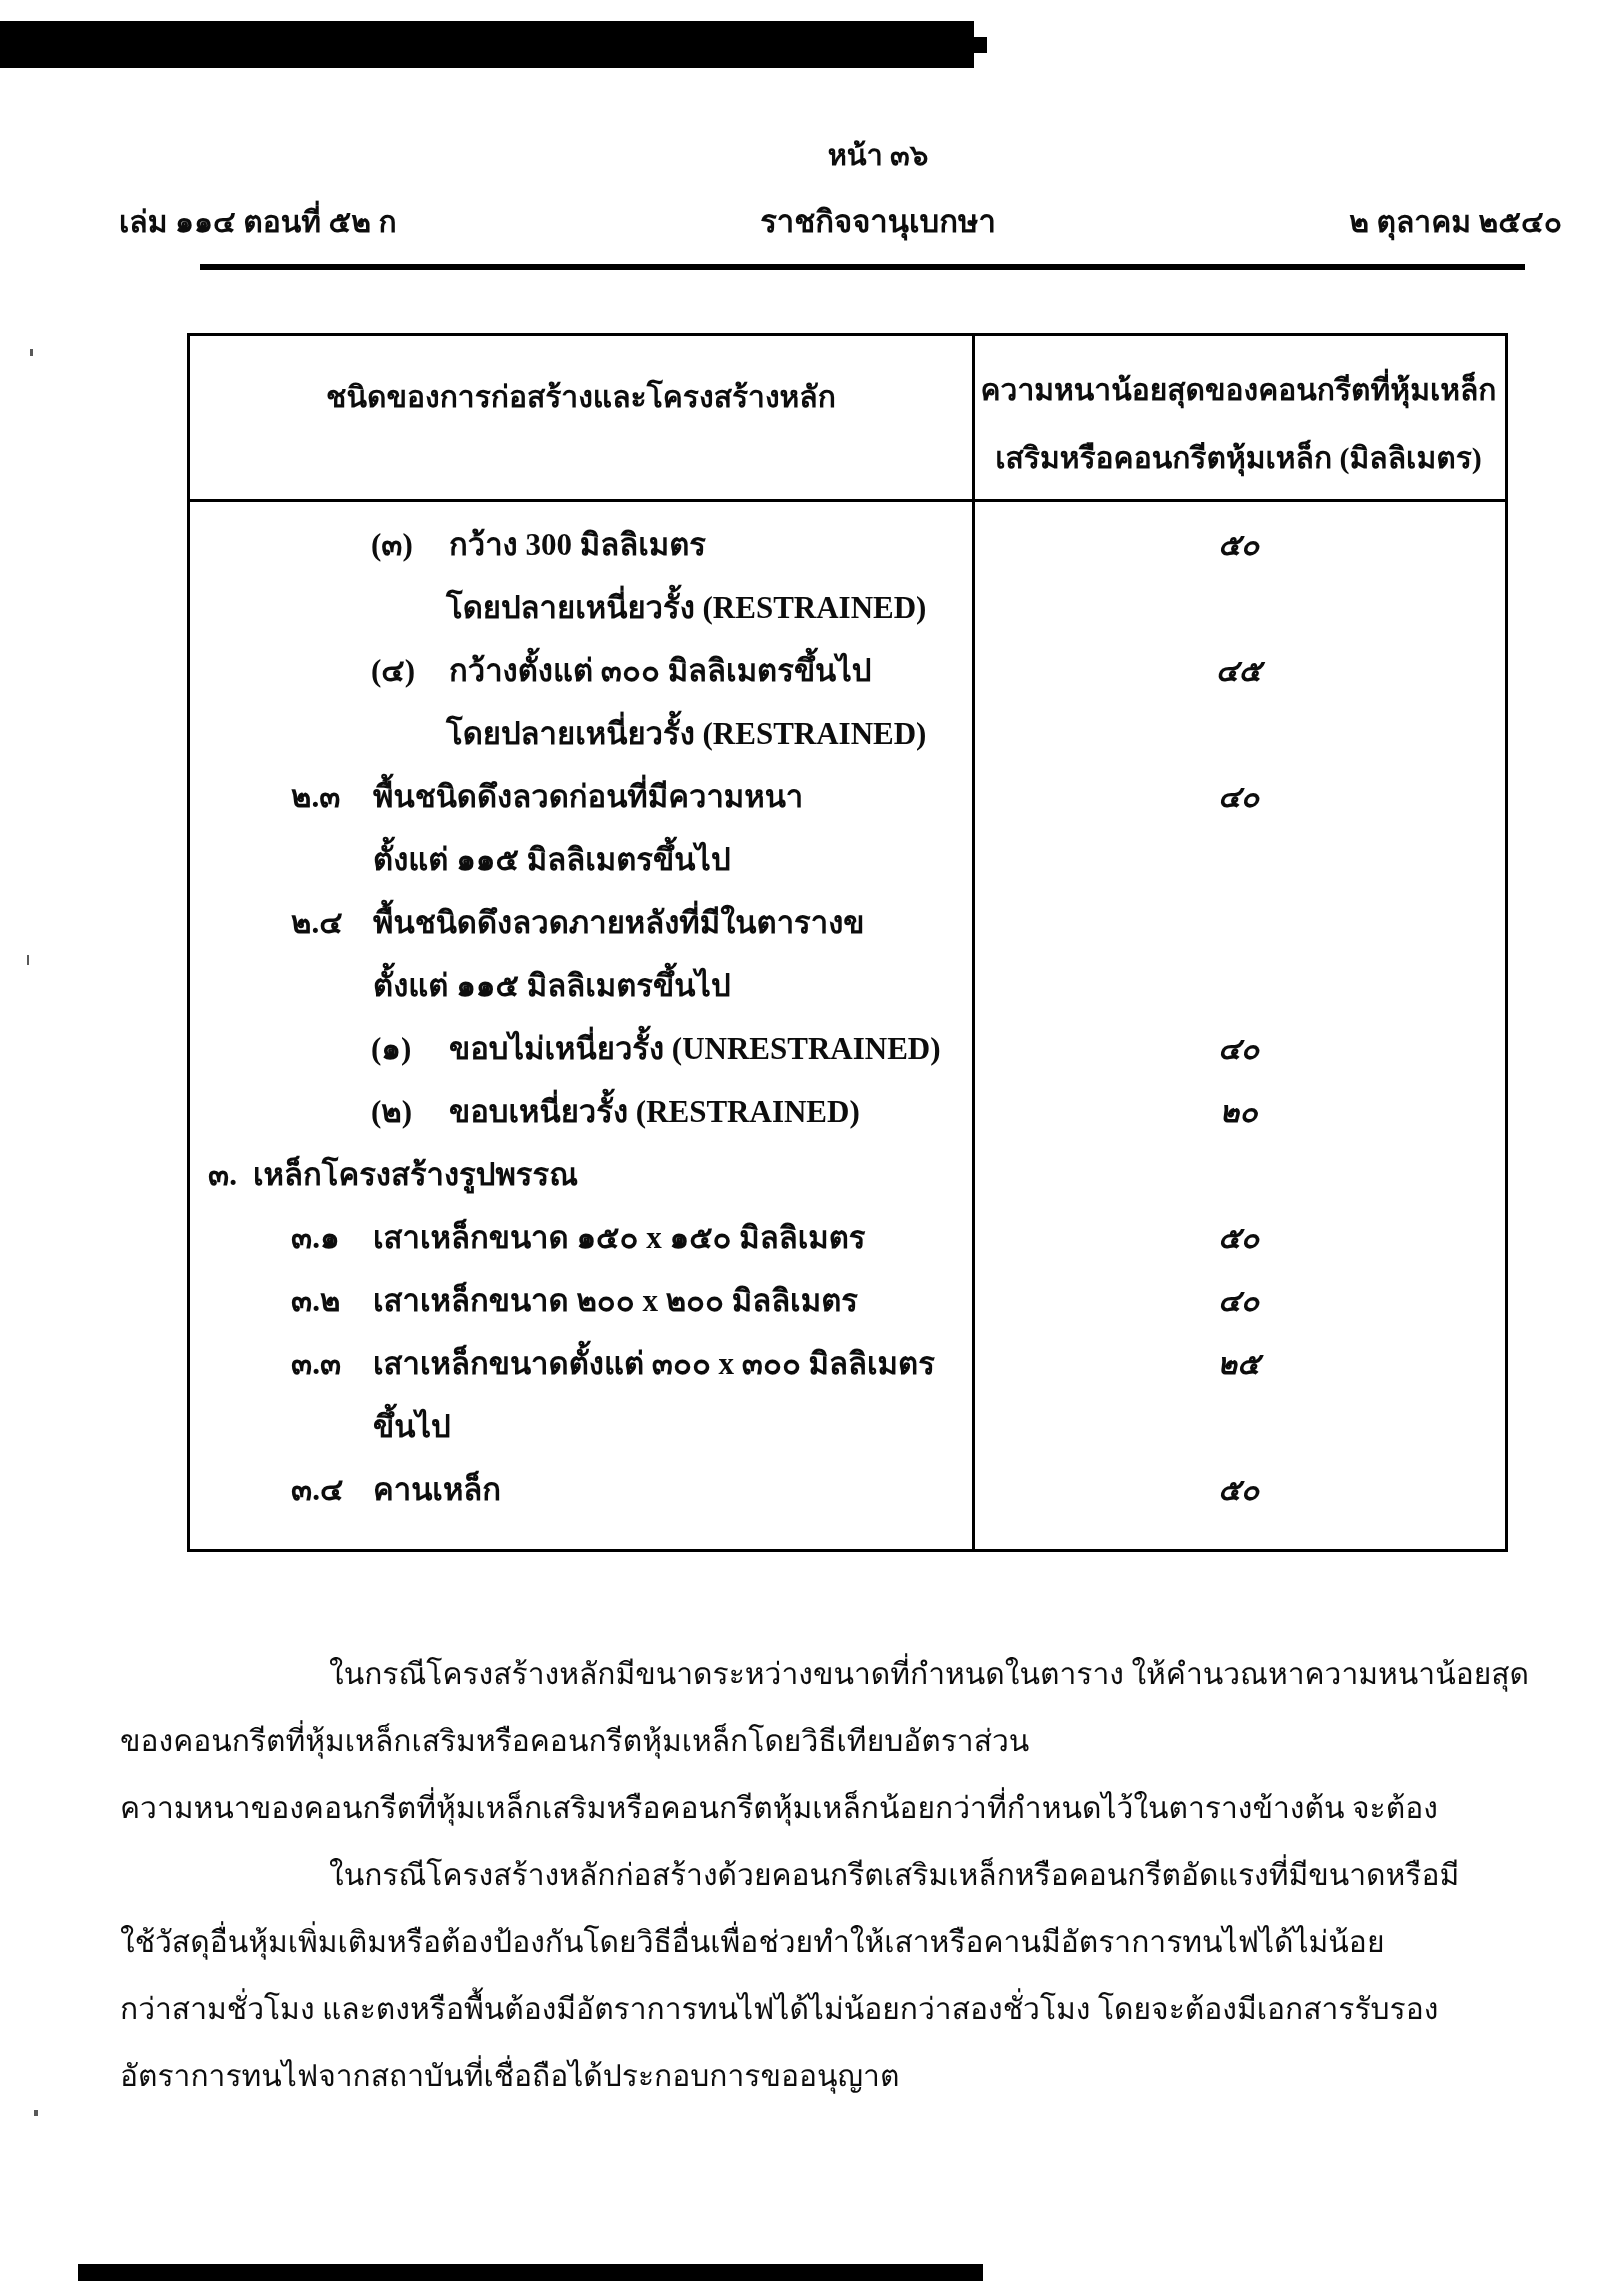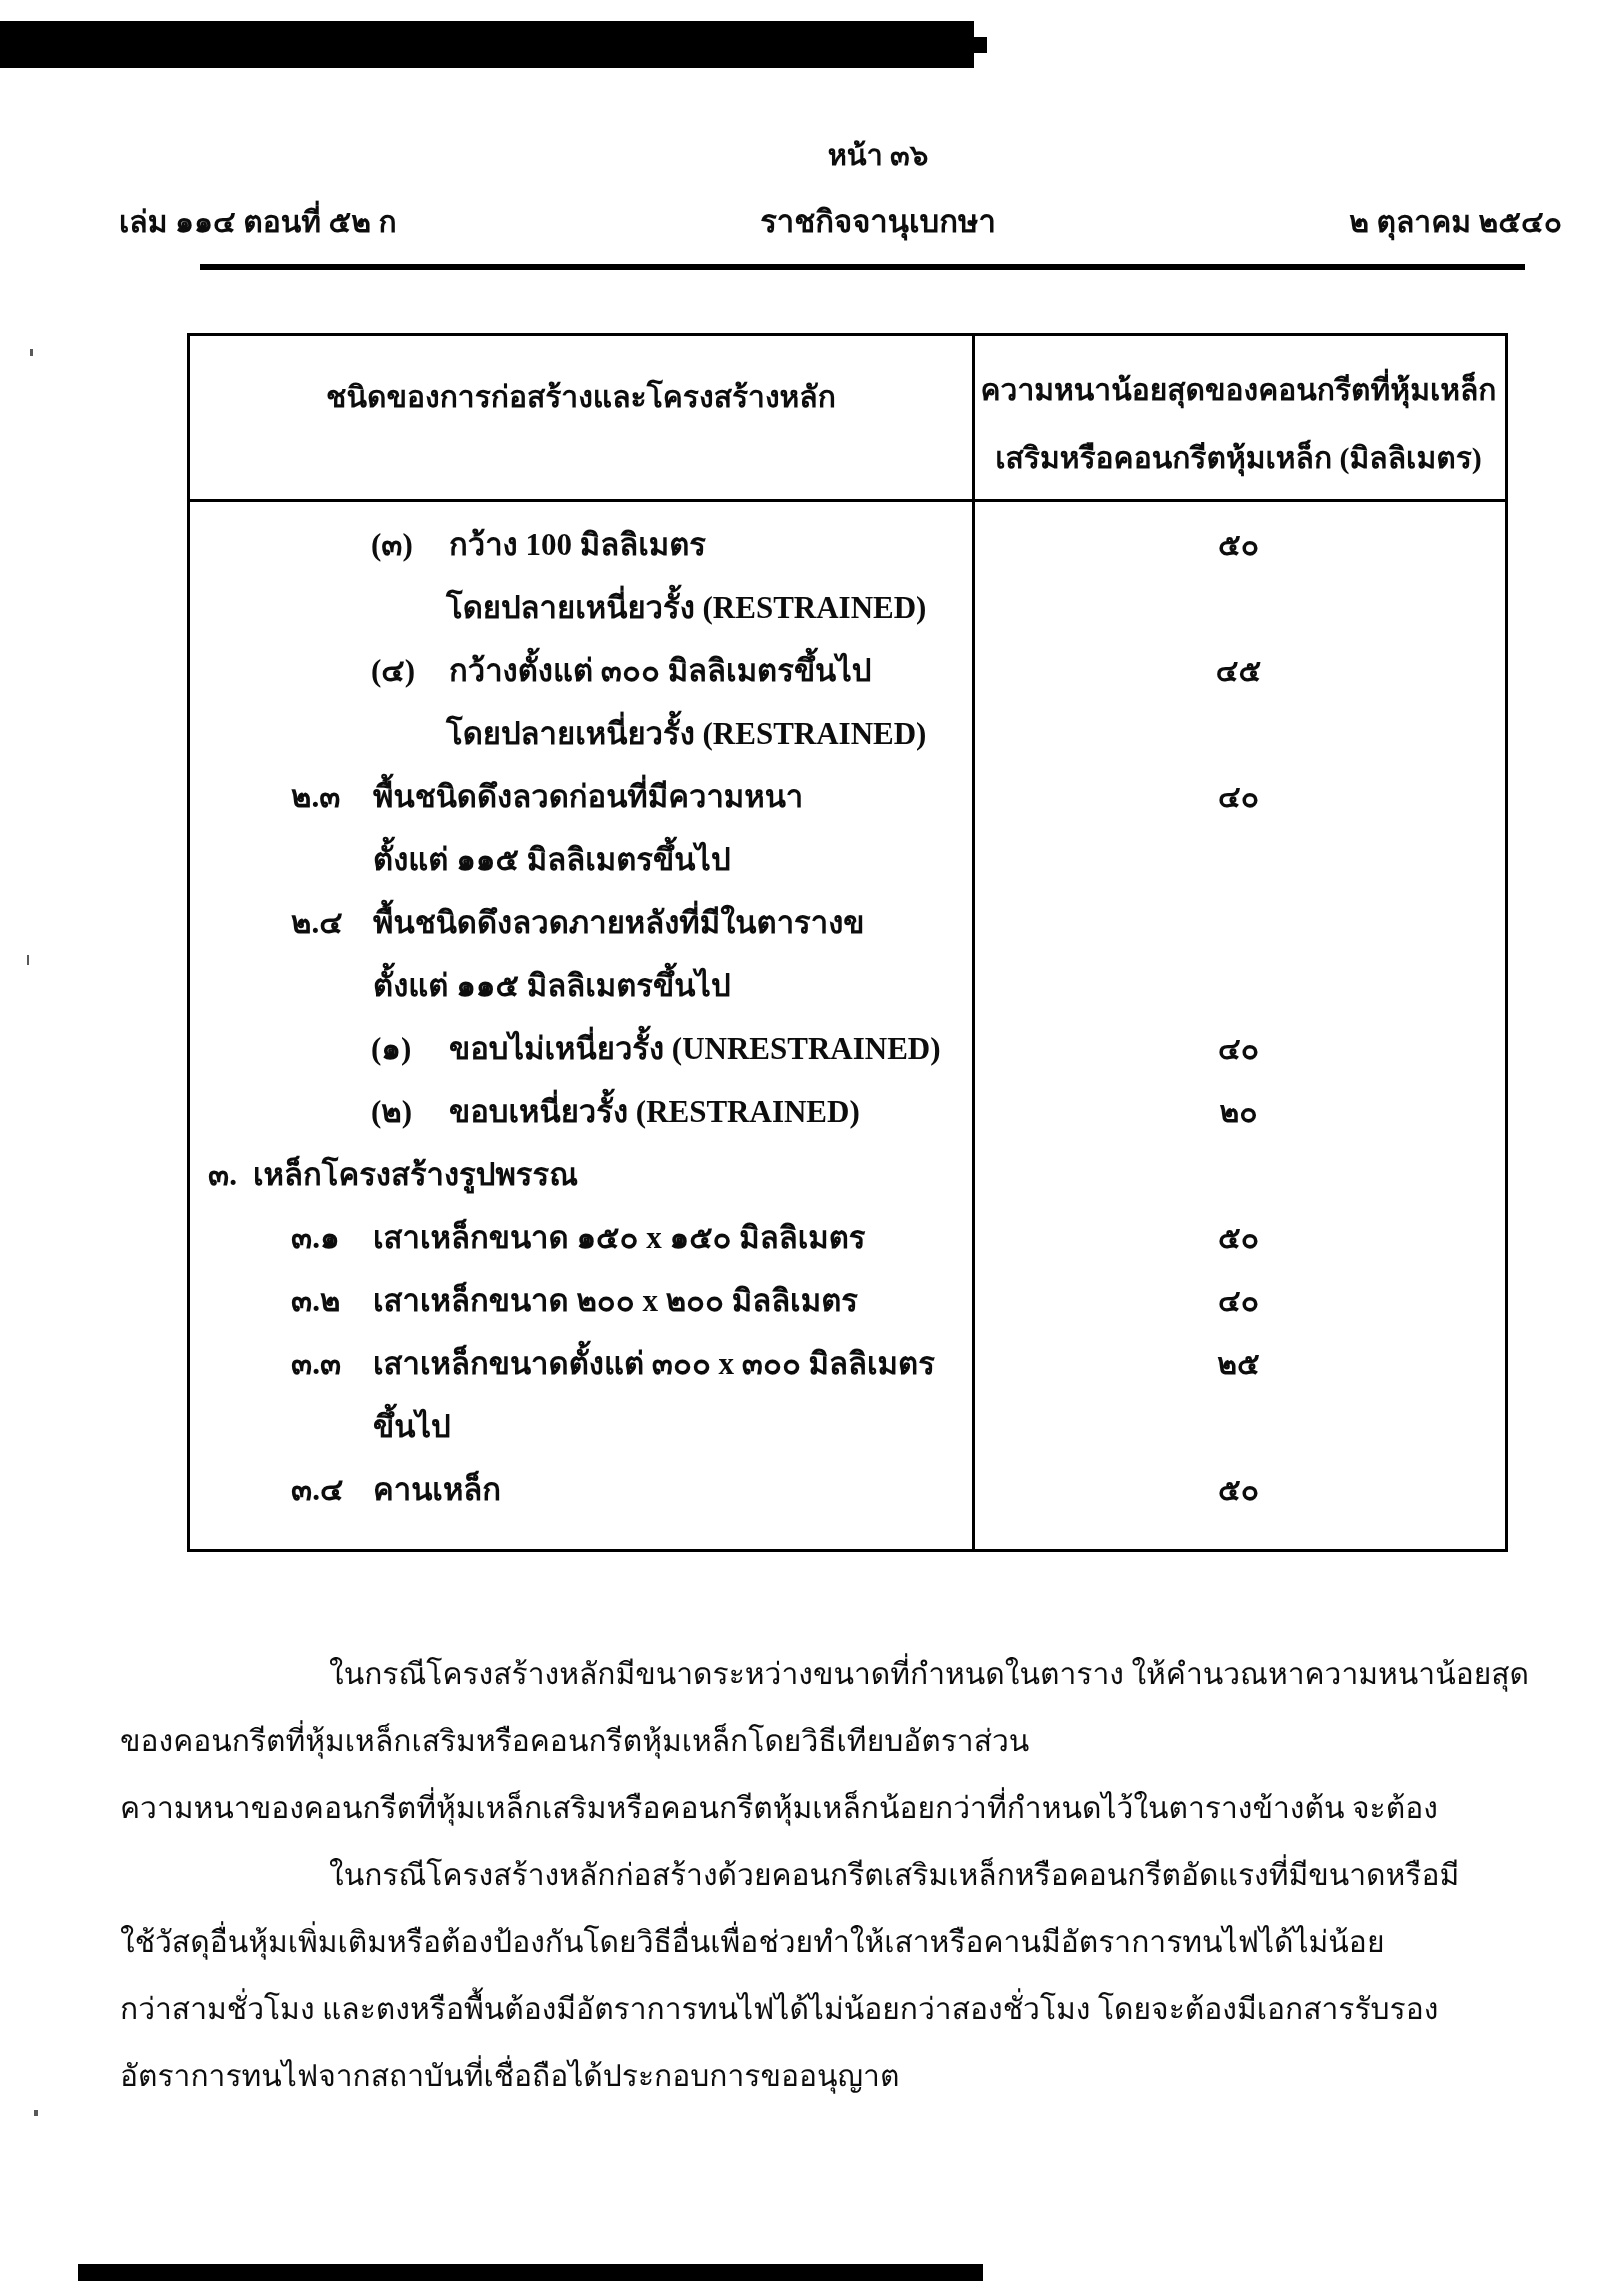--- a/index.html
+++ b/index.html
@@ -34,21 +34,21 @@
     position:absolute;left:187px;top:333px;width:1321px;height:1219px;
     border:3.6px solid #000;box-sizing:border-box;font-weight:bold;
   }
   .vline{position:absolute;left:782px;top:0;bottom:0;width:2.7px;background:#000;}
   .thead{position:relative;height:166px;border-bottom:3.6px solid #000;box-sizing:border-box;display:flex;}
   .th-left{width:782px;text-align:center;padding-top:37px;font-size:30px;box-sizing:border-box;}
   .th-right{flex:1;text-align:center;padding-top:19.6px;font-size:30px;line-height:68px;}
   .tbody{position:relative;padding-top:10.7px;}
   .trow{display:flex;height:63px;align-items:center;}
   .cell-l{width:782px;box-sizing:border-box;font-size:31px;display:flex;}
-  .cell-r{flex:1;text-align:center;font-size:30px;}
+  .cell-r{flex:1;text-align:center;font-size:30px;font-style:italic;}
   .lv1{padding-left:18px;}  .lv1 .num{width:45px;flex:none;}
   .lv2{padding-left:101px;} .lv2 .num{width:82px;flex:none;}
   .lv3{padding-left:181px;} .lv3 .num{width:78px;flex:none;}
   .lv2c{padding-left:183px;}
   .lv3c{padding-left:256px;}
 
   
   .paras{position:absolute;left:120px;top:1640px;width:1392px;font-size:30px;line-height:67px;}
   .pline{white-space:nowrap;}
   .pline.indent{padding-left:209px;}
@@ -78,21 +78,21 @@
         <div>ความหนาน้อยสุดของคอนกรีตที่หุ้มเหล็ก</div>
         <div>เสริมหรือคอนกรีตหุ้มเหล็ก (มิลลิเมตร)</div>
       </div>
     </div>
 
     <div class="tbody">
 
       <div class="trow">
         <div class="cell-l lv3">
             <span class="num">(๓)</span>
-            <span>กว้าง 100 มิลลิเมตร</span>
+            <span>กว้าง 300 มิลลิเมตร</span>
           </div>
         <div class="cell-r">๕๐</div>
       </div>
       <div class="trow">
         <div class="cell-l lv3c">
             <span>โดยปลายเหนี่ยวรั้ง (RESTRAINED)</span>
           </div>
         <div class="cell-r"></div>
       </div>
       <div class="trow">

